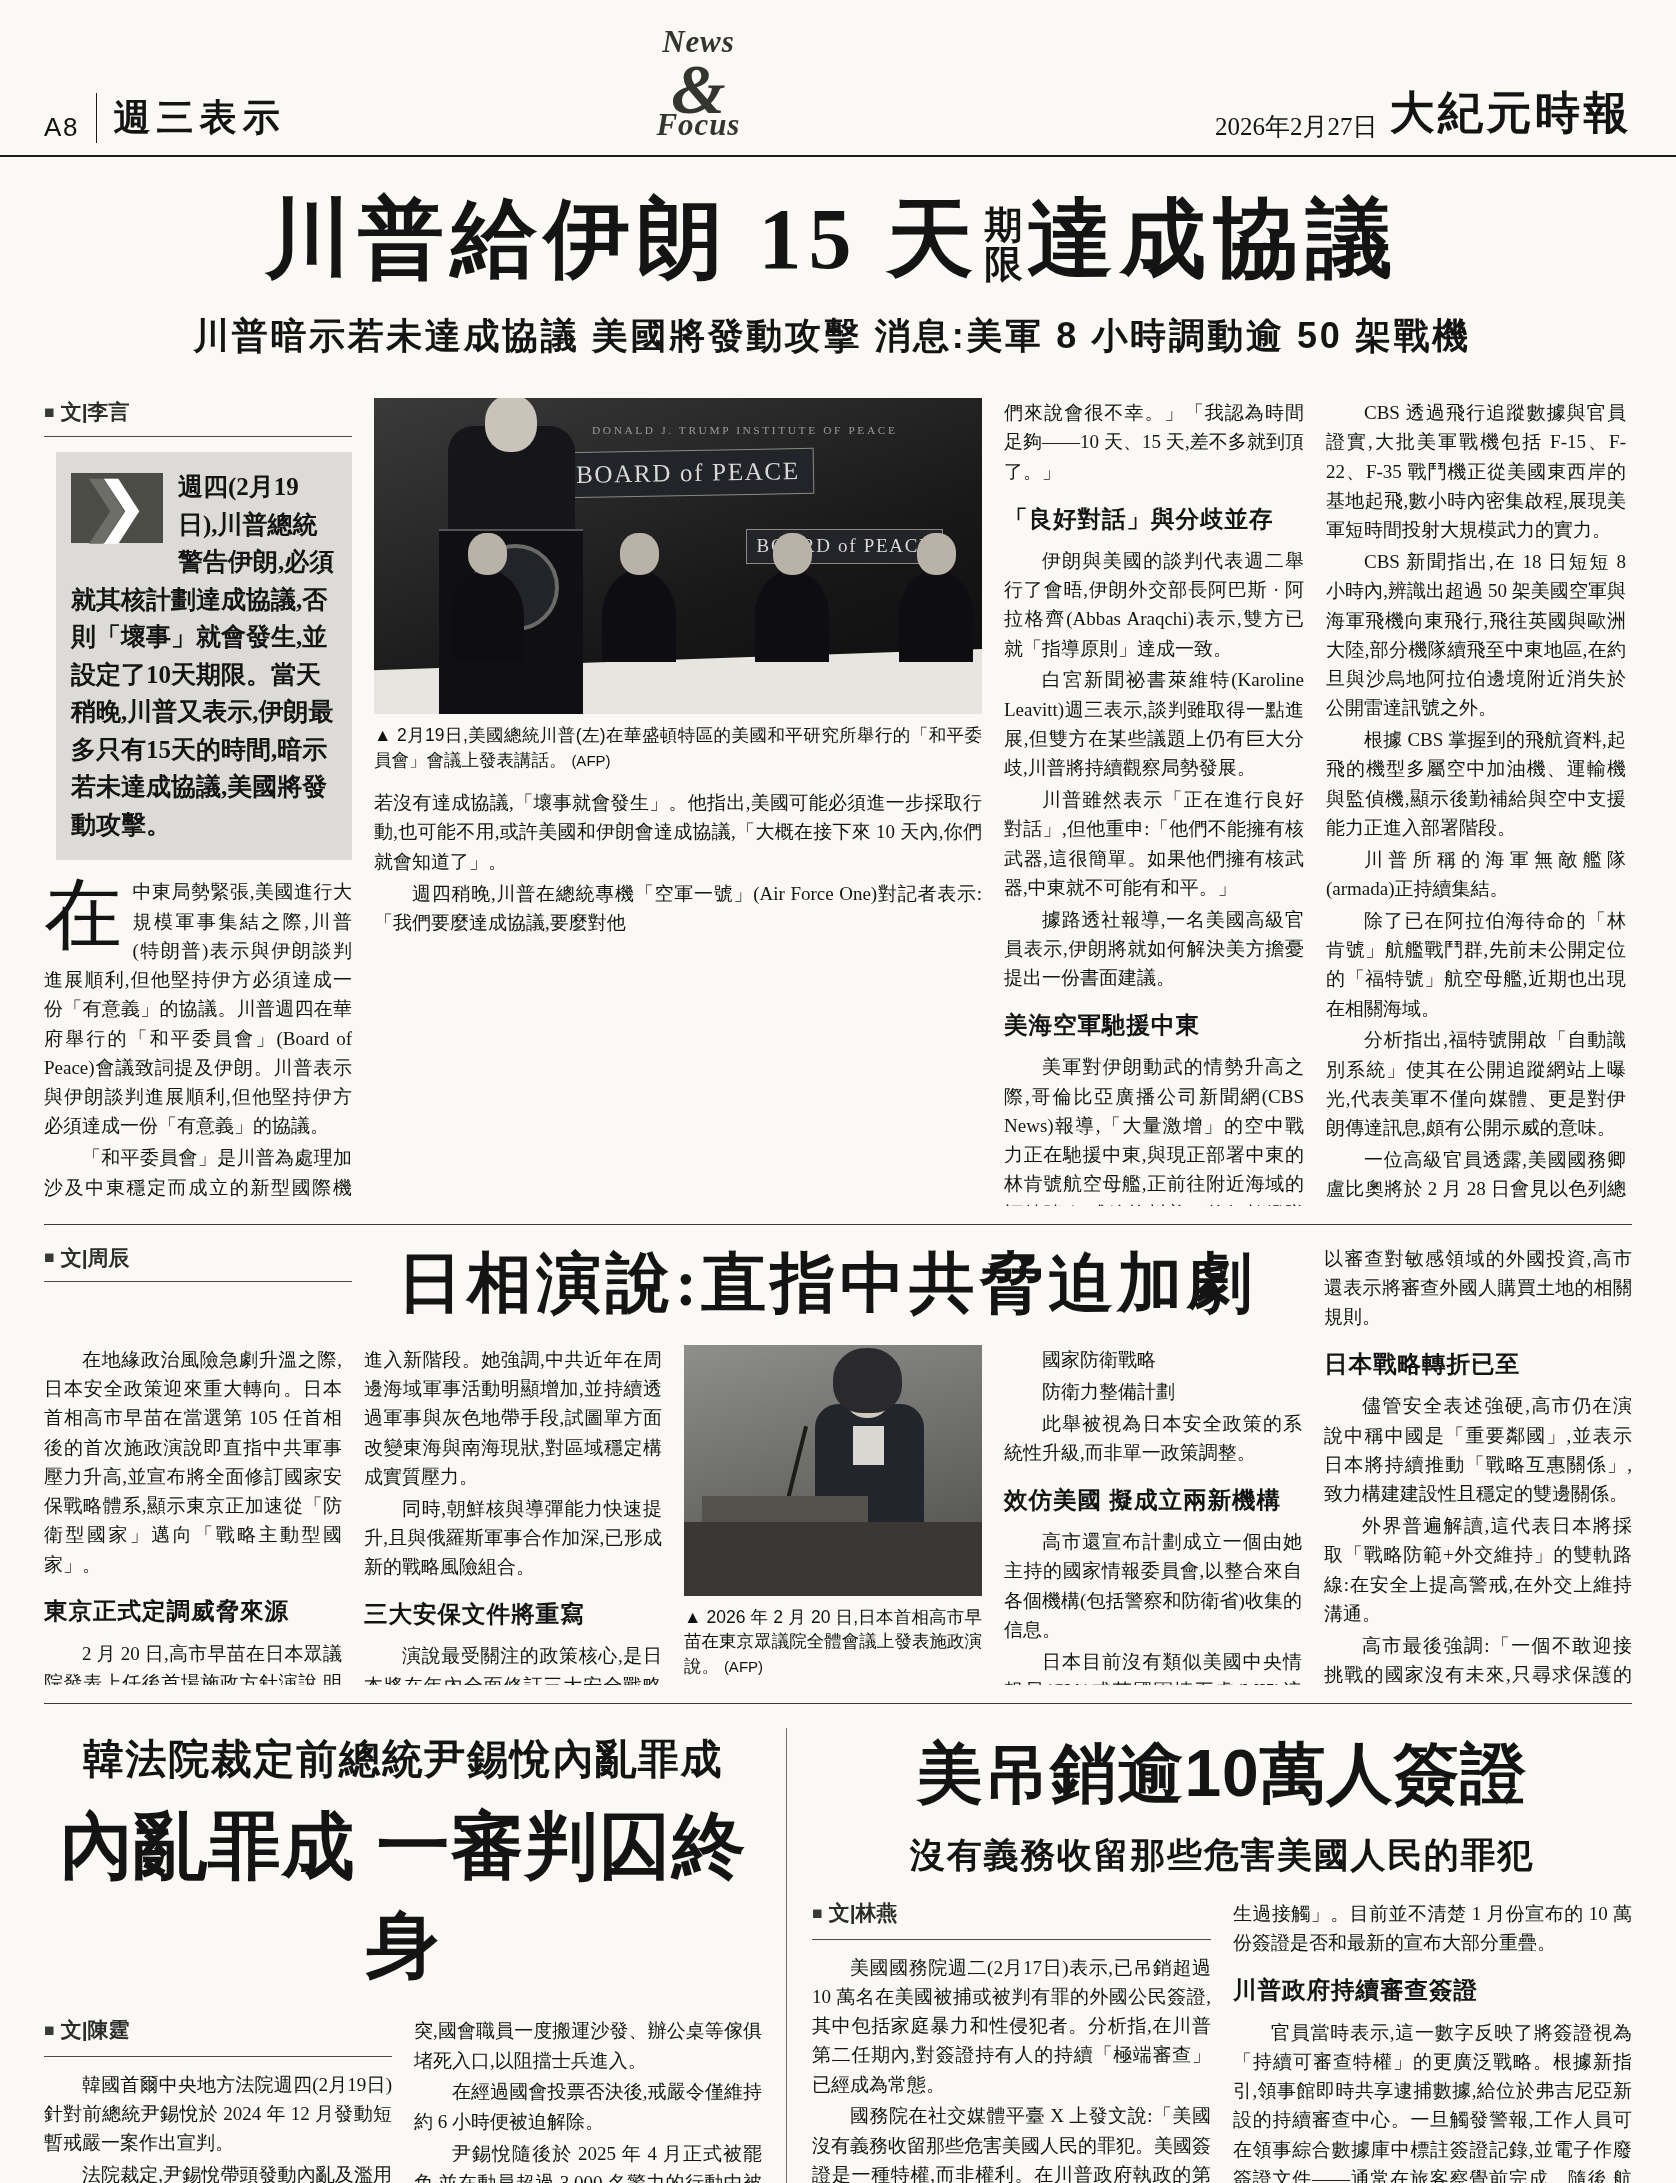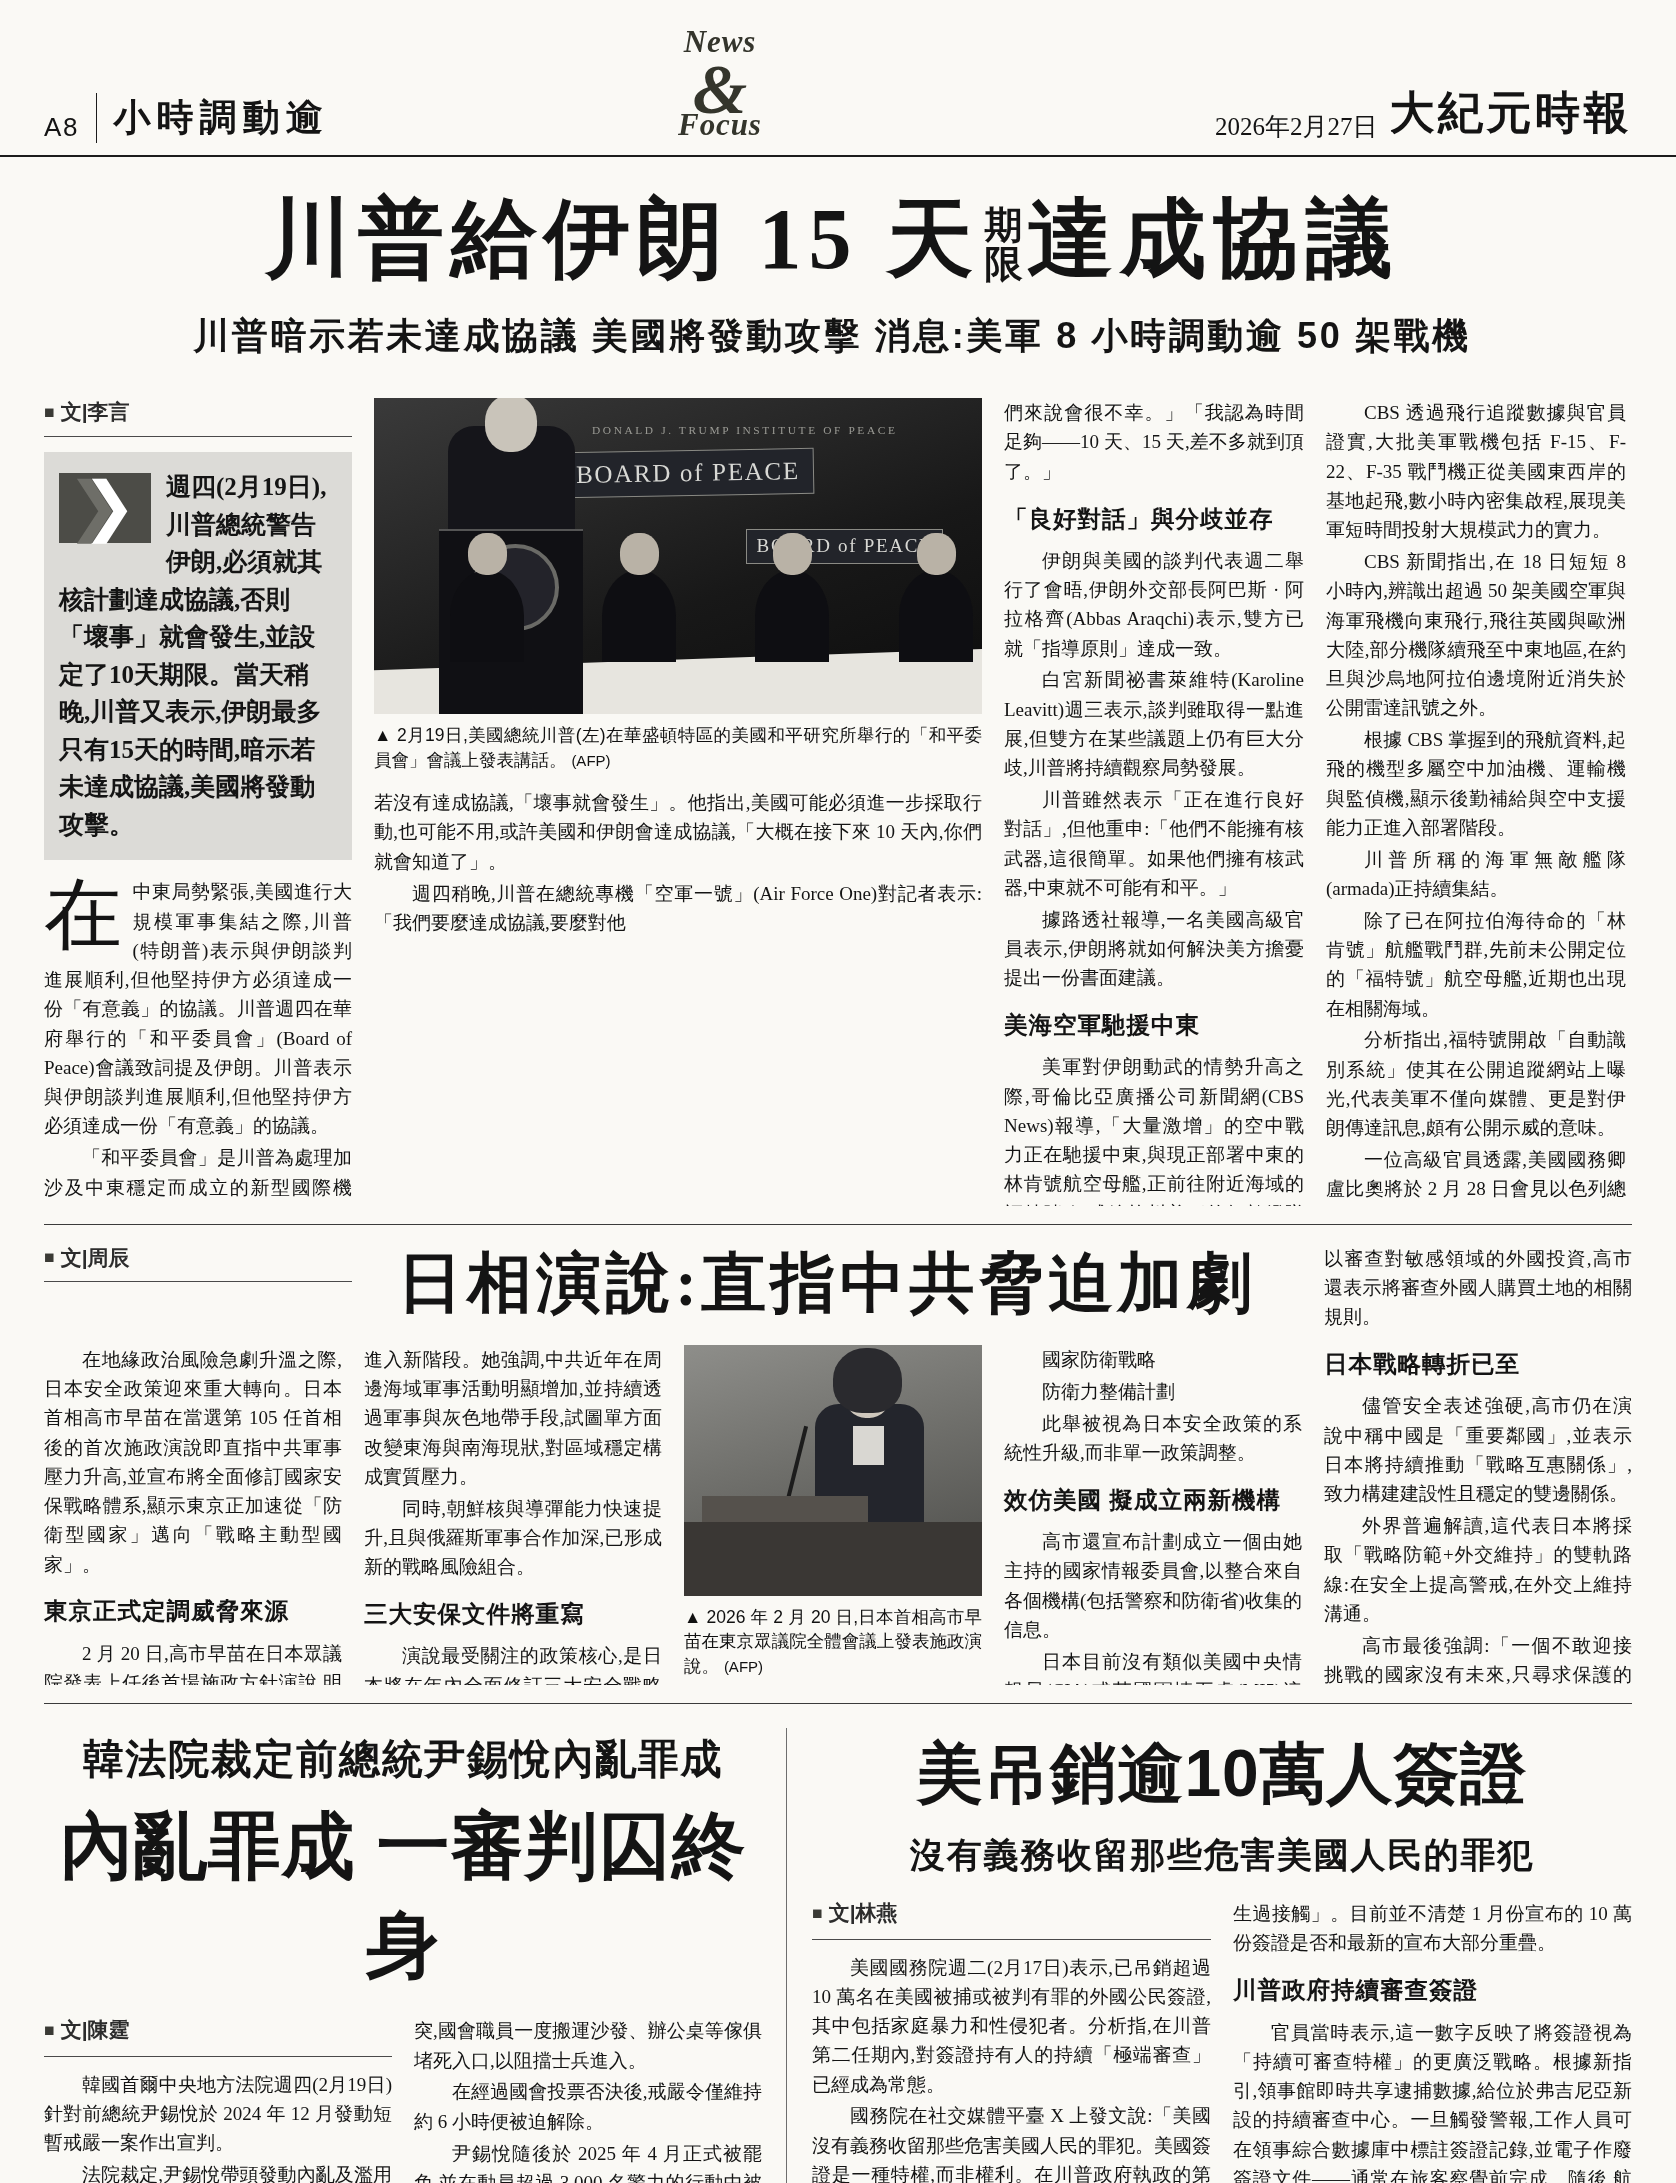--- a/index.html
+++ b/index.html
@@ -42,21 +42,21 @@
 
   
   .main-cols{display:flex;gap:22px;padding:13px 44px 0 44px;height:808px;overflow:hidden;}
   .mcol1{flex:0 0 308px;}
   .mcenter{flex:0 0 608px;}
   .mcol4{flex:0 0 300px;}
   .mcol5{flex:0 0 300px;}
   .center-two{display:flex;gap:22px;margin-top:15.7px;}
   .center-two > div{flex:1;}
 
-  .leadbox{background:#dcdbd7;padding:16.6px 15px;margin-bottom:17.5px;}
+  .leadbox{background:#dcdbd7;padding:16.6px 15px;margin-bottom:17.5px;margin-left:12px;}
   .leadbox .lead-text{font-size:25px;line-height:1.5;font-weight:bold;text-align:justify;}
   .lead-icon{float:left;width:92px;height:70px;margin:4.4px 15px 4.4px 0;position:relative;background:#4c4c47;}
   .lead-icon:before{content:"❯";position:absolute;left:7.9px;top:50%;transform:translateY(-54%);
         color:#6e6e68;font-size:65px;font-family:"DejaVu Sans",sans-serif;}
   .lead-icon:after{content:"❯";position:absolute;left:23px;top:50%;transform:translateY(-54%);
         color:#fff;font-size:65px;font-family:"DejaVu Sans",sans-serif;}
   .dropcap{float:left;font-size:78px;line-height:.86;padding:3.5px 10.5px 0 0;font-weight:500;}
 
   
   .photo{position:relative;overflow:hidden;background:linear-gradient(160deg,#3a3a3a 0%,#181818 60%,#0c0c0c 100%);}
@@ -113,21 +113,21 @@
   .bot-byline-wrap{border-bottom:1.3px solid #4a4a4a;padding-bottom:8.7px;margin-bottom:13px;}
 </style>
 </head>
 <body>
 
 <div class="page" data-interactable="false">
 
   <div class="hdr" data-interactable="false">
     <div class="hdr-left" data-interactable="false">
       <span class="pageno" data-interactable="false">A8</span>
-      <span class="sectionname" data-interactable="false">小時調動逾</span>
+      <span class="sectionname" data-interactable="false">週三表示</span>
     </div>
     <div class="brand" data-interactable="false">
       <span class="b1" data-interactable="false">News</span>
       <span class="amp" data-interactable="false">&amp;</span>
       <span class="b2" data-interactable="false">Focus</span>
     </div>
     <div class="hdr-right" data-interactable="false">
       <span class="date" data-interactable="false">2026年2月27日</span>
       <span class="masthead" data-interactable="false">大紀元時報</span>
     </div>

